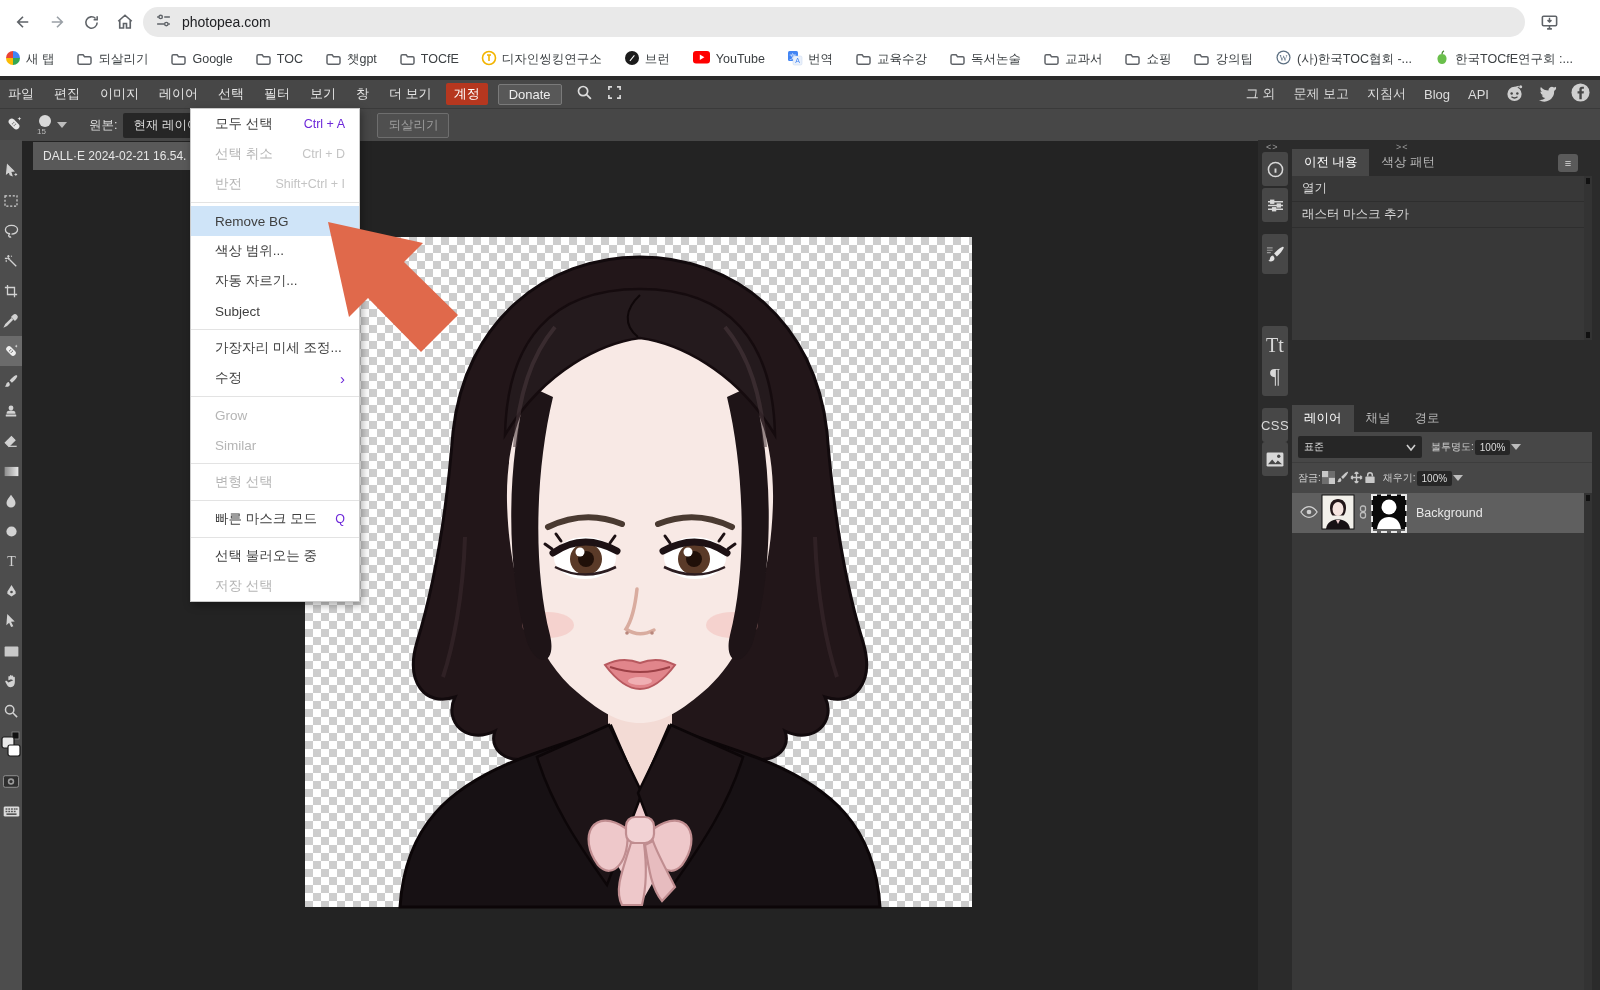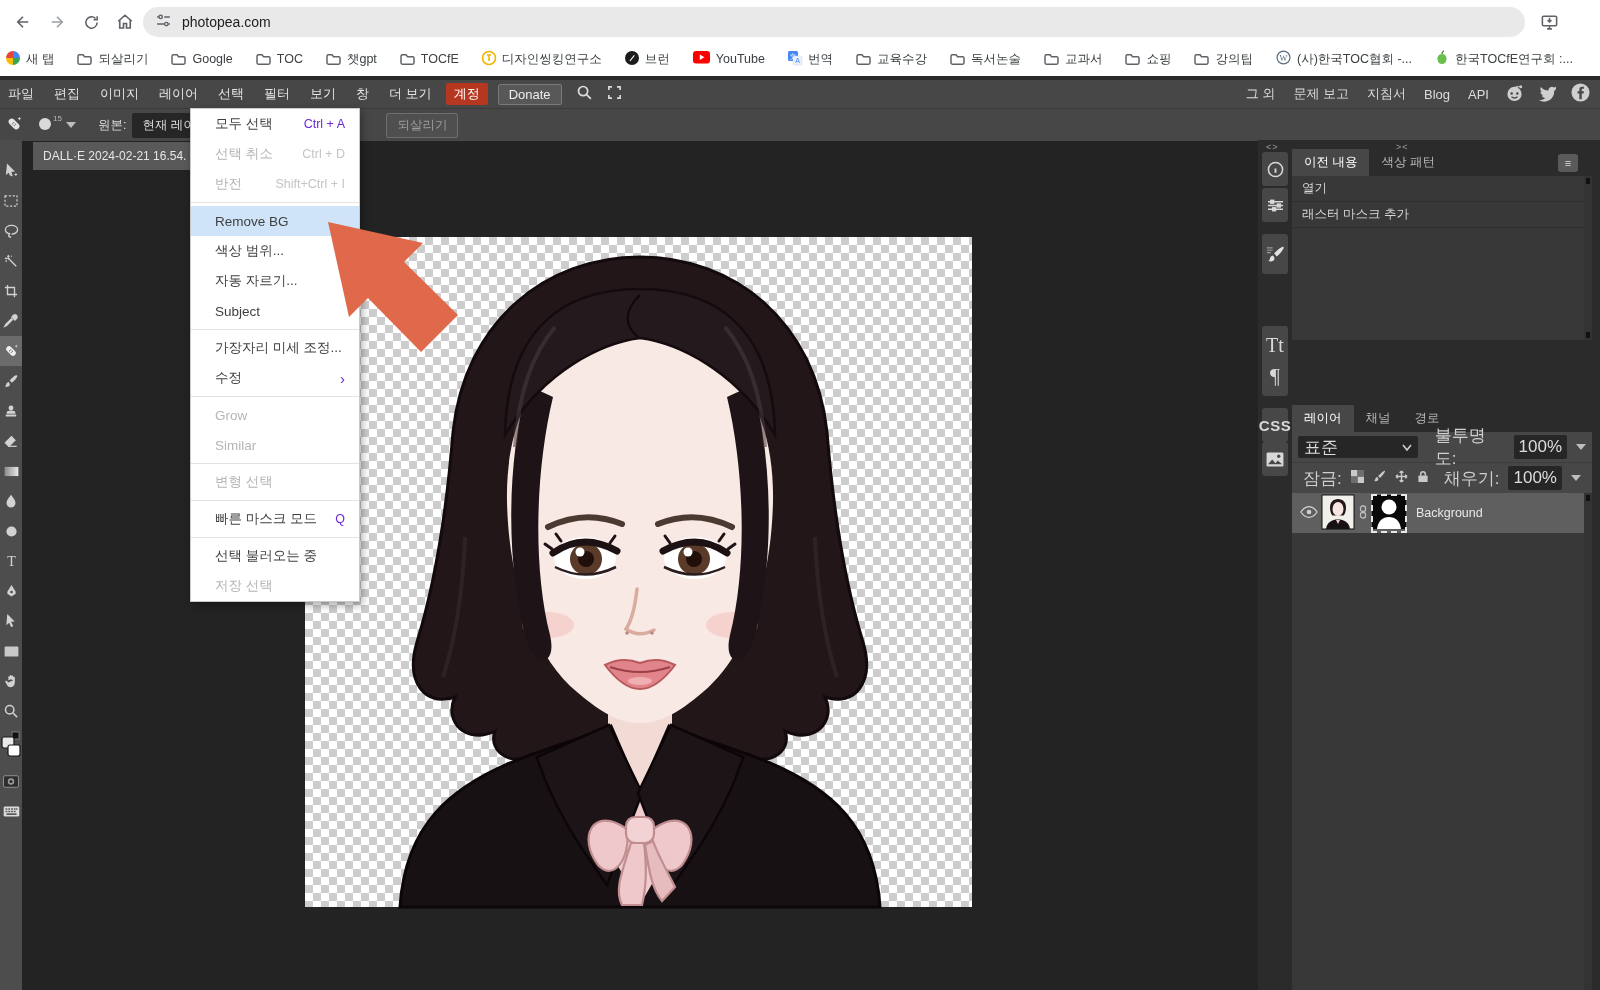--- a/index.html
+++ b/index.html
@@ -50,21 +50,21 @@
 
   
   #rside{left:1258px;top:64px;width:342px;height:850px;background:#2b2b2b;}
   .strip-btn{position:absolute;left:4px;width:26px;background:#474747;border-radius:3px;display:flex;flex-direction:column;align-items:center;justify-content:center;color:#d8d8d8;}
   .ptabs{display:flex;align-items:flex-end;height:26px;font-size:12.5px;color:#b9b9b9;}
   .ptab{padding:5px 12px;}
   .ptab.on{background:#474747;color:#fff;}
   .hamb{position:absolute;width:20px;height:18px;background:#5a5a5a;border-radius:3px;display:flex;align-items:center;justify-content:center;color:#ddd;font-size:11px;}
   .panel-body{background:#383838;color:#d8d8d8;font-size:12.5px;}
   .hist-row{height:25px;display:flex;align-items:center;padding-left:10px;border-bottom:1px solid #2e2e2e;}
-  .ctl-row{display:flex;align-items:center;color:#cfcfcf;font-size:17px;gap:9px;justify-content:center;}
+  .ctl-row{display:flex;align-items:center;color:#cfcfcf;font-size:10px;gap:1px;}
   .dd{background:#262626;border-radius:2px;color:#ddd;display:flex;align-items:center;justify-content:space-between;padding:0 6px;}
   .valbox{background:#262626;border-radius:2px;color:#ddd;padding:2px 5px;}
   .caret{width:0;height:0;border-left:5px solid transparent;border-right:5px solid transparent;border-top:6px solid #bdbdbd;}
   #layer-row{display:flex;align-items:center;background:#5f5f5f;height:40px;gap:4px;padding-left:8px;color:#e8e8e8;font-size:12.5px;}
   .scrool{position:absolute;width:8px;background:#333;}
   .thumbd{background:#111;width:4px;height:6px;position:absolute;right:2px;}
   svg{overflow:visible;}
 </style>
 </head>
 <body>
@@ -312,21 +312,21 @@
             <g transform="rotate(45 10 10)">
               <rect x="3" y="6.5" width="14" height="7" rx="3.5" fill="#e6e6e6"></rect>
               <circle cx="8.6" cy="9" r="0.8" fill="#8a8a8a"></circle>
               <circle cx="11.4" cy="9" r="0.8" fill="#8a8a8a"></circle>
               <circle cx="8.6" cy="11" r="0.8" fill="#8a8a8a"></circle>
               <circle cx="11.4" cy="11" r="0.8" fill="#8a8a8a"></circle>
             </g>
             <path d="M16 2l.6 1.6L18.2 4l-1.6.6L16 6.2 15.4 4.6 13.8 4l1.6-.4z" fill="#e6e6e6"></path>
           </svg>
       </span>
-      <span style="margin-left:14px;display:inline-flex;flex-direction:row;align-items:flex-start">
+      <span style="margin-left:14px;display:inline-flex;flex-direction:column;align-items:flex-start">
         <svg width="16" height="16" viewBox="0 0 16 16">
             <circle cx="8" cy="7" r="6" fill="#d9d9d9"></circle>
           </svg>
         <span style="font-size:8px;color:#bbb;margin-top:-3px">15</span>
       </span>
       <span class="caret" style="margin-left:4px"></span>
       <span style="margin-left:22px">원본:</span>
       <span id="src-dd">현재 레이어</span>
       <span style="margin-left:168px"></span>
       <span id="revert-btn">되살리기</span>
@@ -641,21 +641,21 @@
         <svg width="19" height="19" viewBox="0 0 20 20">
             <path d="M17 2c-2.5 1-6.5 4.5-8.5 7l3 3c2.5-2 6-6 7-8.5.6-1.5-.3-2.1-1.5-1.5z" fill="#e2e2e2"></path>
             <path d="M7.5 11c-1.8 0-3.2 1.4-3.4 3.4-.1 1.1-.7 1.9-1.7 2.3 1.4 1 3.8 1 5.2 0 1.2-.8 1.6-2.3 1.1-3.5z" fill="#e2e2e2"></path>
             <path d="M1 3h6M1 5.5h6M1 8h4" stroke="#9a9a9a" stroke-width="1.2"></path>
           </svg>
       </div>
       <div class="strip-btn" style="top:186px;height:70px;gap:6px">
         <span style="font-family:'Liberation Serif',serif;font-size:20px">Tt</span>
         <span style="font-family:'Liberation Serif',serif;font-size:22px">¶</span>
       </div>
-      <div class="strip-btn" style="top:268px;height:34px;font-weight:bold;font-size:15px;letter-spacing:0.5px">
+      <div class="strip-btn" style="top:268px;height:34px;font-weight:normal;font-size:13px;letter-spacing:0.5px">
         <span>CSS</span>
       </div>
       <div class="strip-btn" style="top:302px;height:34px">
         <svg width="18" height="15" viewBox="0 0 19 16">
             <rect x="0.5" y="0.5" width="18" height="15" rx="1.5" fill="#d8d8d8"></rect>
             <path d="M2 13l4.5-5 3.5 4 2.5-3 4.5 4z" fill="#474747"></path>
             <circle cx="13.5" cy="4.5" r="1.8" fill="#474747"></circle>
           </svg>
       </div>
 

